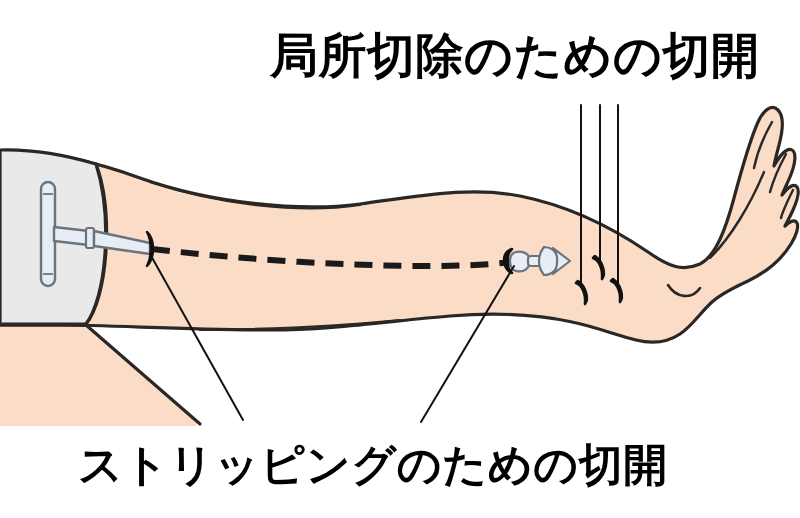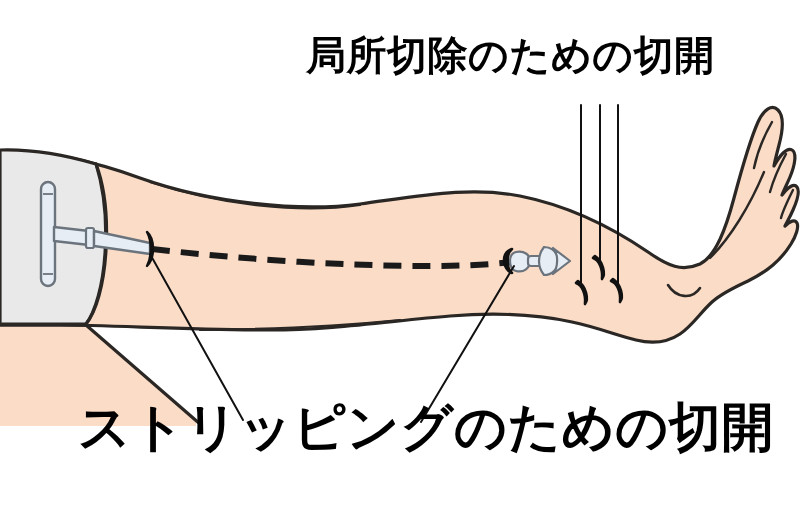--- a/index.html
+++ b/index.html
@@ -28,28 +28,27 @@
     position: absolute;
     color: #000000;
     font-family: "DejaVu Sans", "Liberation Sans", sans-serif;
     font-weight: bold;
     white-space: nowrap;
     letter-spacing: 0.5px;
   }
   #label-local {
     left: 270px;
     top: 32px;
-    font-size: 40px;
+    font-size: 48px;
     line-height: 46px;
-    margin-left: 36px;
   }
   #label-stripping {
     left: 78px;
-    top: 404px;
-    font-size: 52px;
+    top: 442px;
+    font-size: 44px;
     line-height: 46px;
   }
 </style>
 </head>
 <body>
 
 <div id="stage">
 
   <svg id="figure" viewBox="0 0 800 518" xmlns="http://www.w3.org/2000/svg">
 

